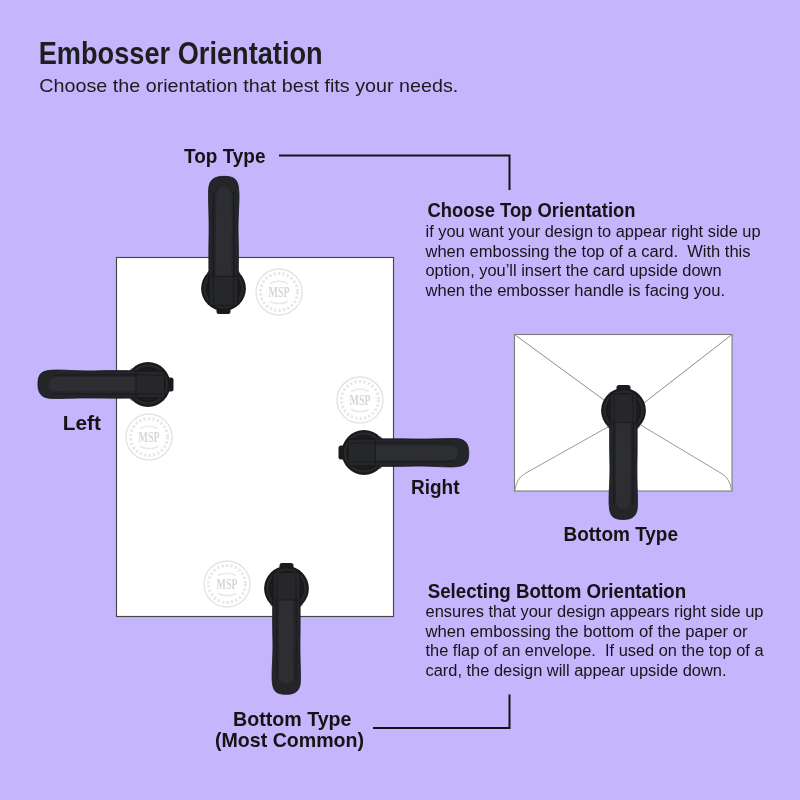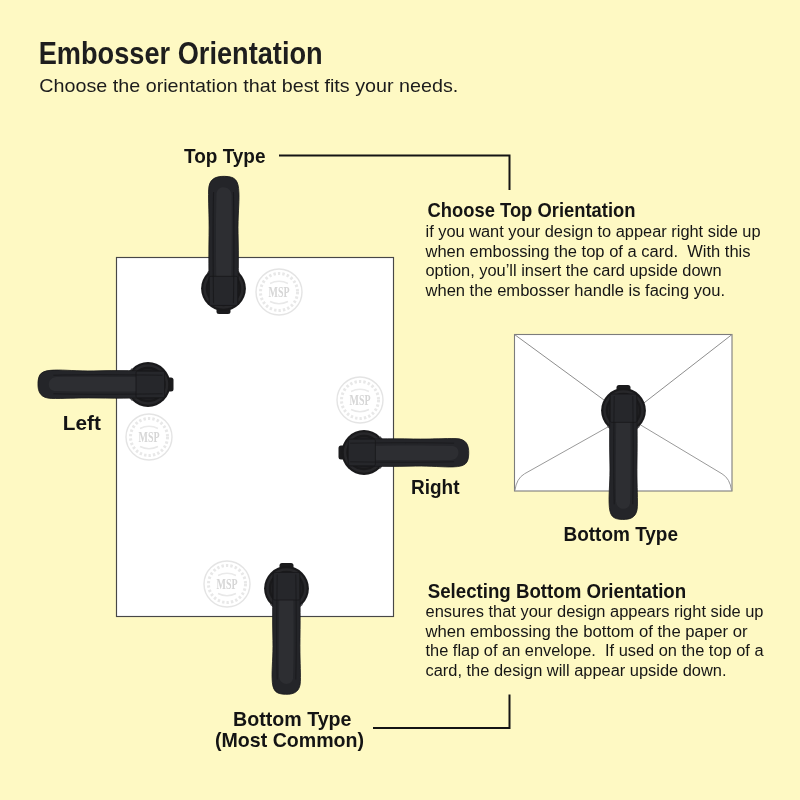--- a/index.html
+++ b/index.html
@@ -1,16 +1,16 @@
 <!DOCTYPE html>
 <html><head>
 <meta charset="utf-8">
 <style>
   html,body{margin:0;padding:0;background:#ffffff;}
-  #page{position:relative;width:800px;height:800px;background:#fef9c3;overflow:hidden;}
+  #page{position:relative;width:800px;height:800px;background:#c4b5fd;overflow:hidden;}
   svg{position:absolute;left:0;top:0;}
   text{font-family:"Liberation Sans",sans-serif;}
   .ser{font-family:"Liberation Serif",serif;}
 </style>
 </head>
 <body>
 <div id="page">
 <svg width="800" height="800" viewBox="0 0 800 800">
 <defs>
   <g id="base">

